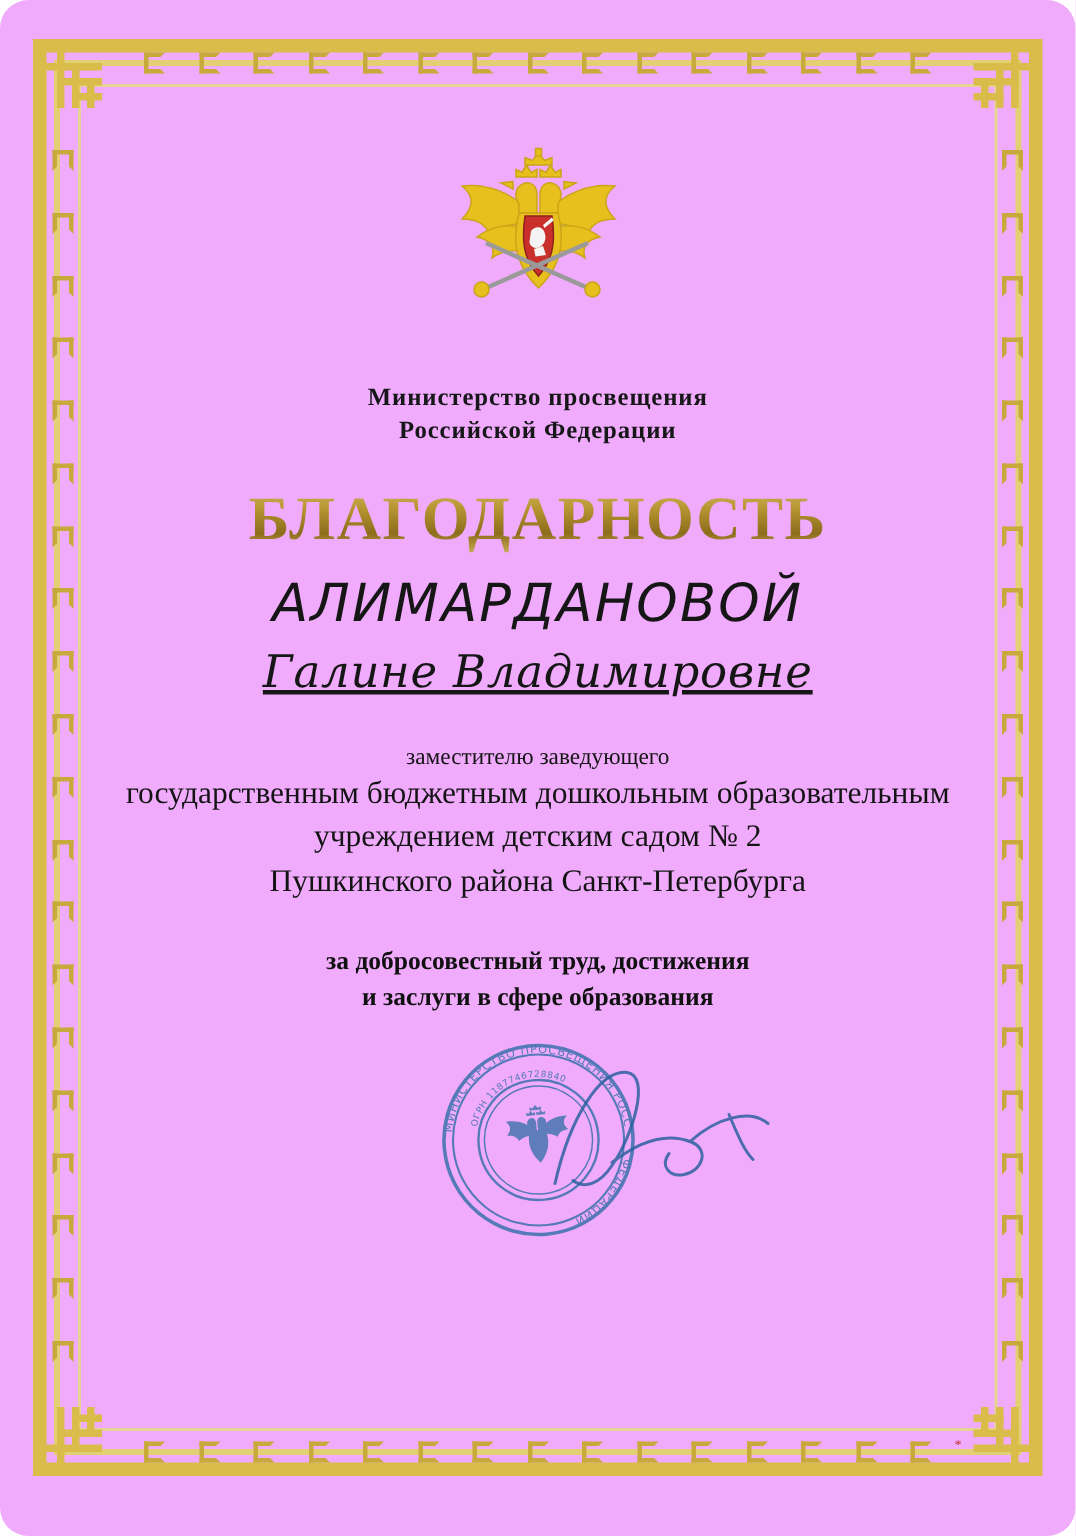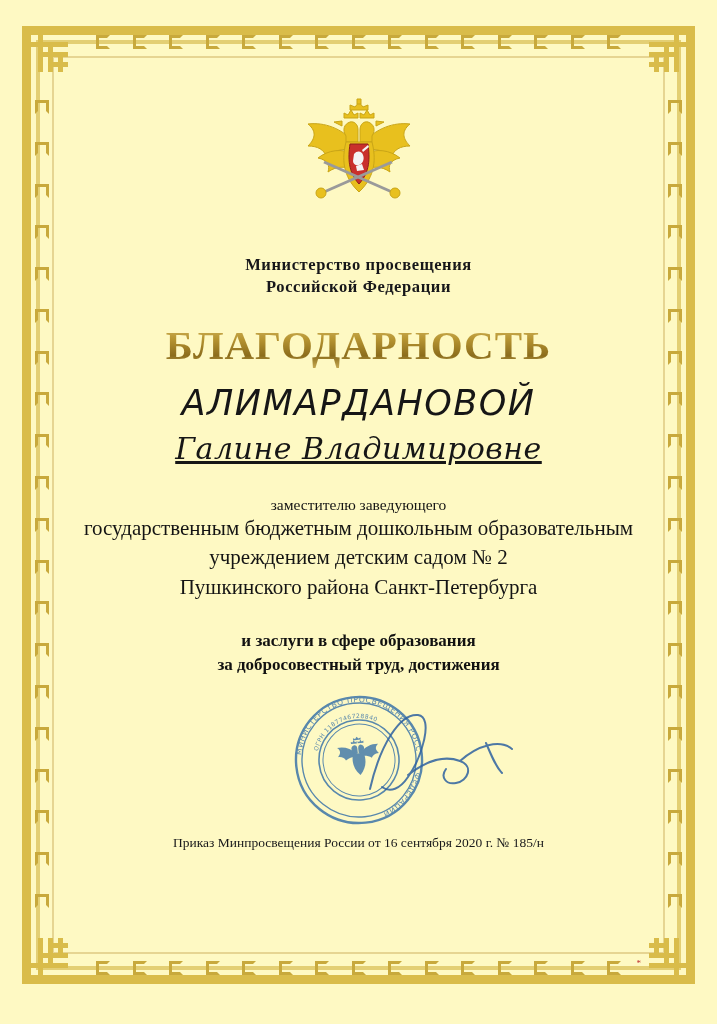--- a/index.html
+++ b/index.html
@@ -12,21 +12,22 @@
     height: 1024px;
     font-family: "Liberation Serif", serif;
     overflow: hidden;
     position: relative;
   }
 
   
   .page {
     position: absolute;
     inset: 0;
-    background: #fef9c3;
+    background: #f0abfc;
+    border-radius: 19px;
   }
   .frame-outer {
     position: absolute;
     left: 22px;
     top: 26px;
     right: 22px;
     bottom: 40px;
     border: 9px solid #d9bc4a;
     box-sizing: border-box;
   }
@@ -413,22 +414,22 @@
 
     <div class="position">заместителю заведующего</div>
 
     <div class="organization">
       <div>государственным бюджетным дошкольным образовательным</div>
       <div>учреждением детским садом № 2</div>
       <div>Пушкинского района Санкт-Петербурга</div>
     </div>
 
     <div class="reason">
+      <div>за добросовестный труд, достижения</div>
       <div>и заслуги в сфере образования</div>
-      <div>за добросовестный труд, достижения</div>
     </div>
 
     <div class="sign-zone">
 
       <div class="stamp">
         <svg viewBox="0 0 150 150" width="150" height="150" aria-hidden="true">
           <defs>
             <path id="arcOuter" d="M 75,75 m -58,0 a 58,58 0 1,1 116,0" fill="none"></path>
             <path id="arcOuter2" d="M 75,75 m 58,0 a 58,58 0 1,1 -116,0" fill="none"></path>
             <path id="arcInner" d="M 75,75 m -42,0 a 42,42 0 1,1 84,0" fill="none"></path>
@@ -468,17 +469,16 @@
             <path d="M10 84 C20 40 40 8 58 10 C74 12 62 52 48 72 C40 84 30 88 22 82"></path>
             <path d="M48 70 C66 56 84 50 100 56 C114 61 108 76 96 78 C86 80 80 72 86 64"></path>
             <path d="M100 56 C118 40 140 34 152 44"></path>
             <path d="M126 38 C132 52 136 62 142 68"></path>
           </g>
         </svg>
       </div>
 
     </div>
 
-    <div class="order-line">Приказ Минпросвещения России от 16 сентября 2020 г. № 185/н</div>
   </div>
 
   <div class="tiny-mark">*</div>
 </div>
 
 </body></html>

